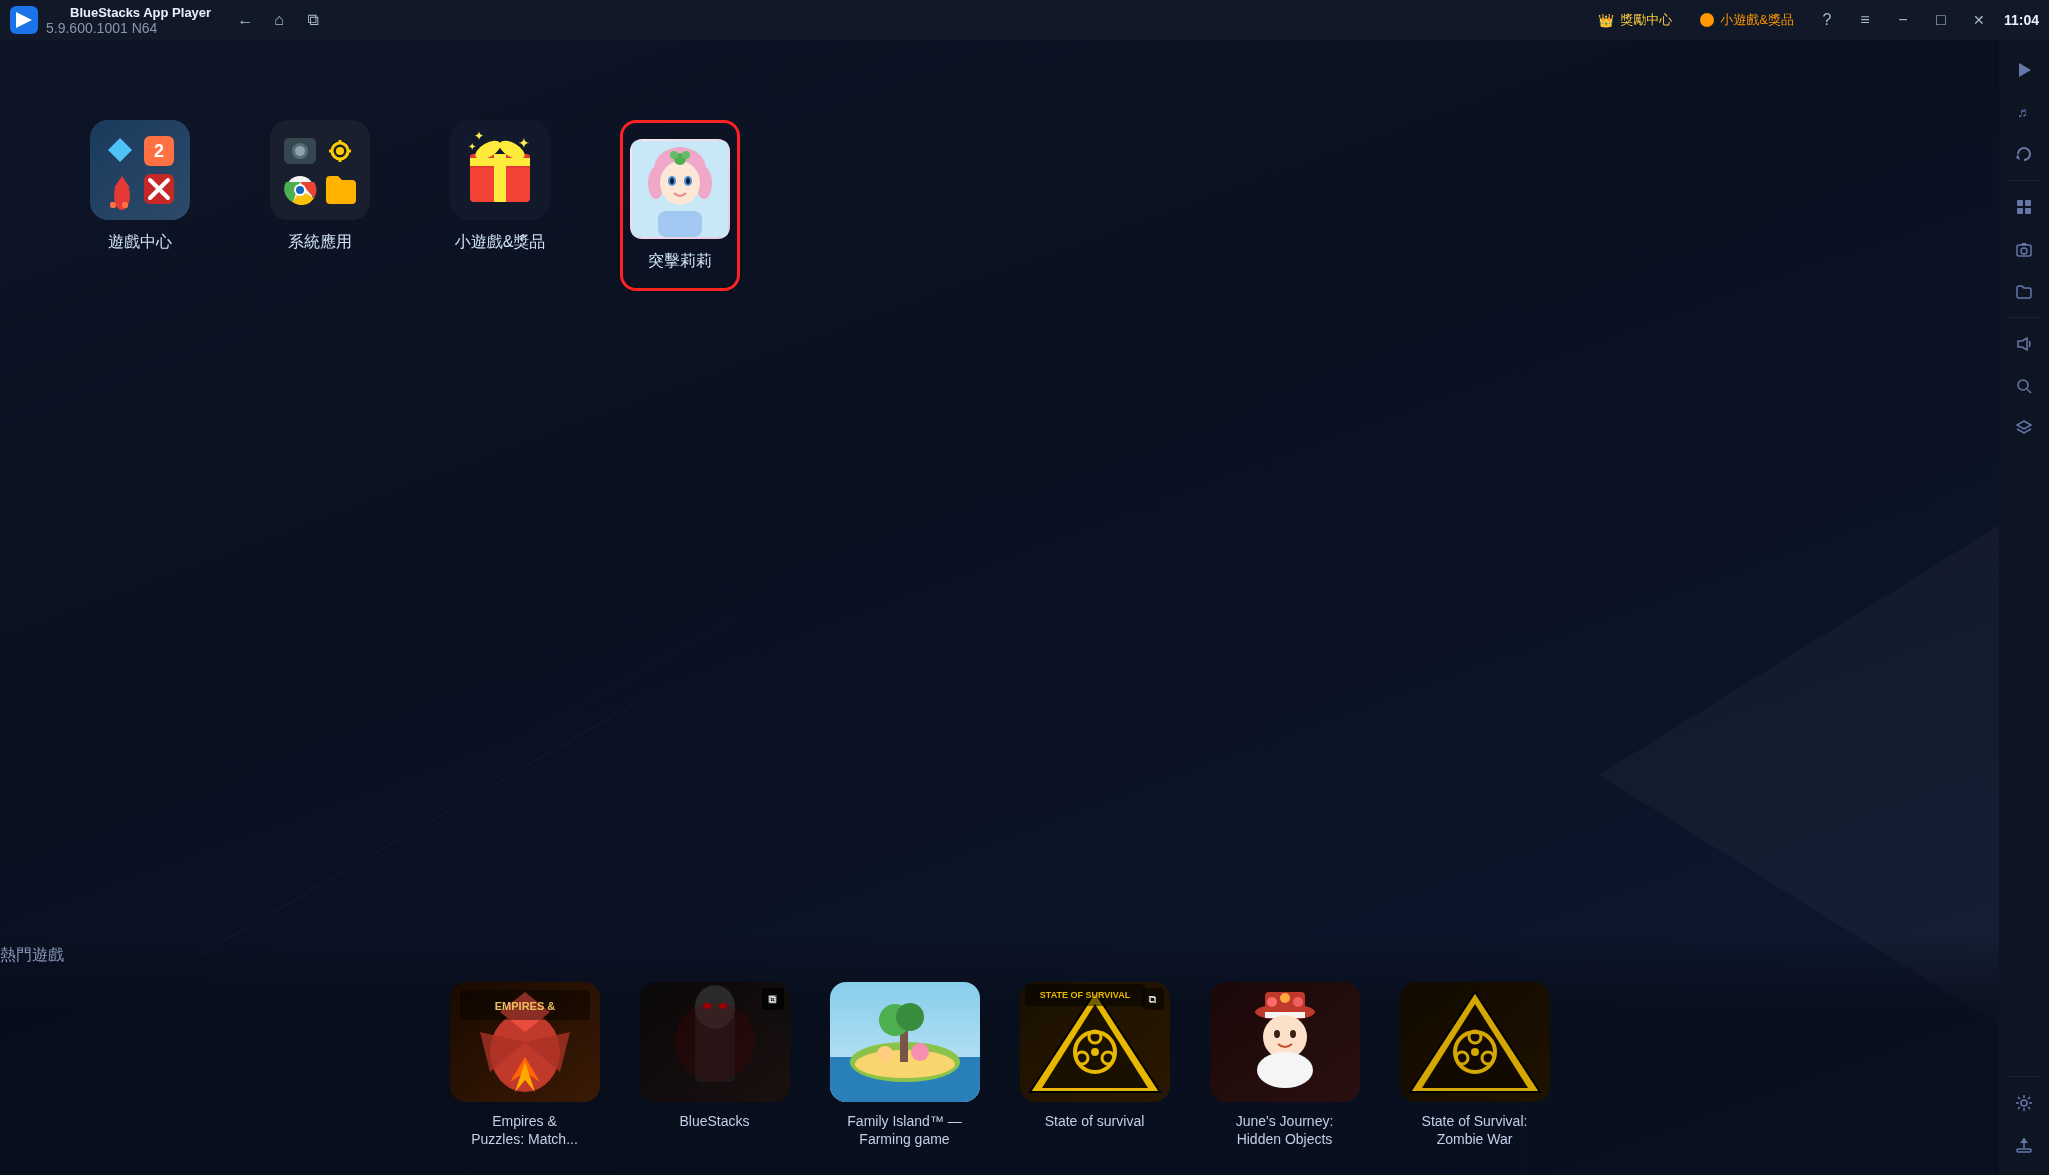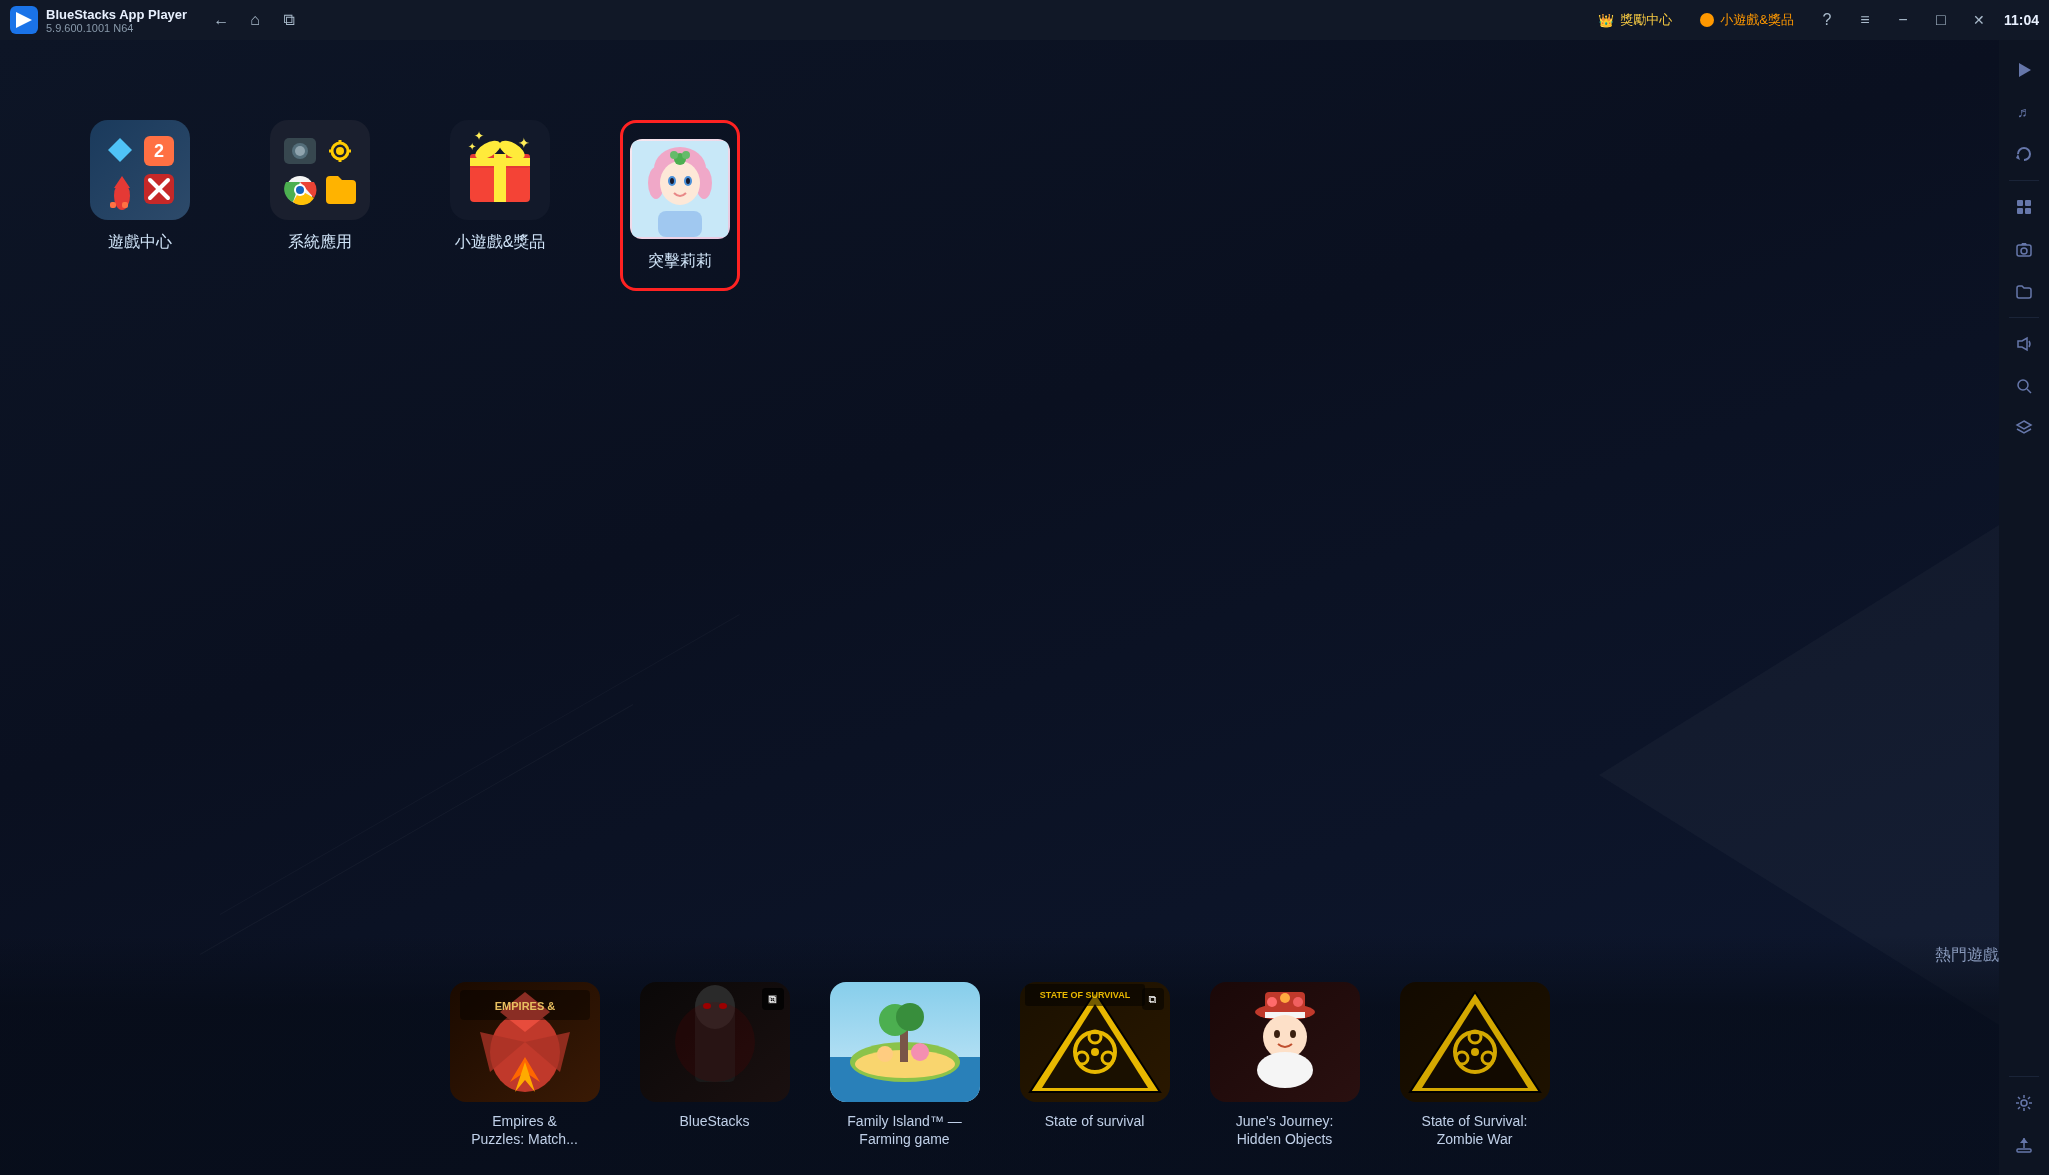--- a/index.html
+++ b/index.html
@@ -33,24 +33,25 @@
       height: 28px;
     }
     #titlebar .app-title-text {
       display: flex;
       flex-direction: column;
     }
     #titlebar .app-name {
       color: #e8f0fe;
       font-size: 13px;
       font-weight: bold;
+      margin-left: 24px;
     }
     #titlebar .app-version {
       color: #8899aa;
-      font-size: 11px;
+      font-size: 14px;
     }
     #titlebar .nav-buttons {
       display: flex;
       align-items: center;
       gap: 6px;
       margin-left: 20px;
     }
     #titlebar .nav-btn {
       width: 28px; height: 28px;
       background: none;
@@ -207,21 +208,21 @@
     
     #hot-games {
       position: absolute;
       bottom: 0;
       left: 0;
       right: 0;
       height: 240px;
       background: linear-gradient(180deg, transparent 0%, rgba(5, 10, 20, 0.6) 30%);
     }
     #hot-games-label {
-      text-align: right;
+      text-align: left;
       color: #8899bb;
       font-size: 16px;
       margin-bottom: 16px;
       padding-top: 10px;
     }
     #hot-games-row {
       display: flex;
       flex-direction: row;
       gap: 30px;
       justify-content: center;

